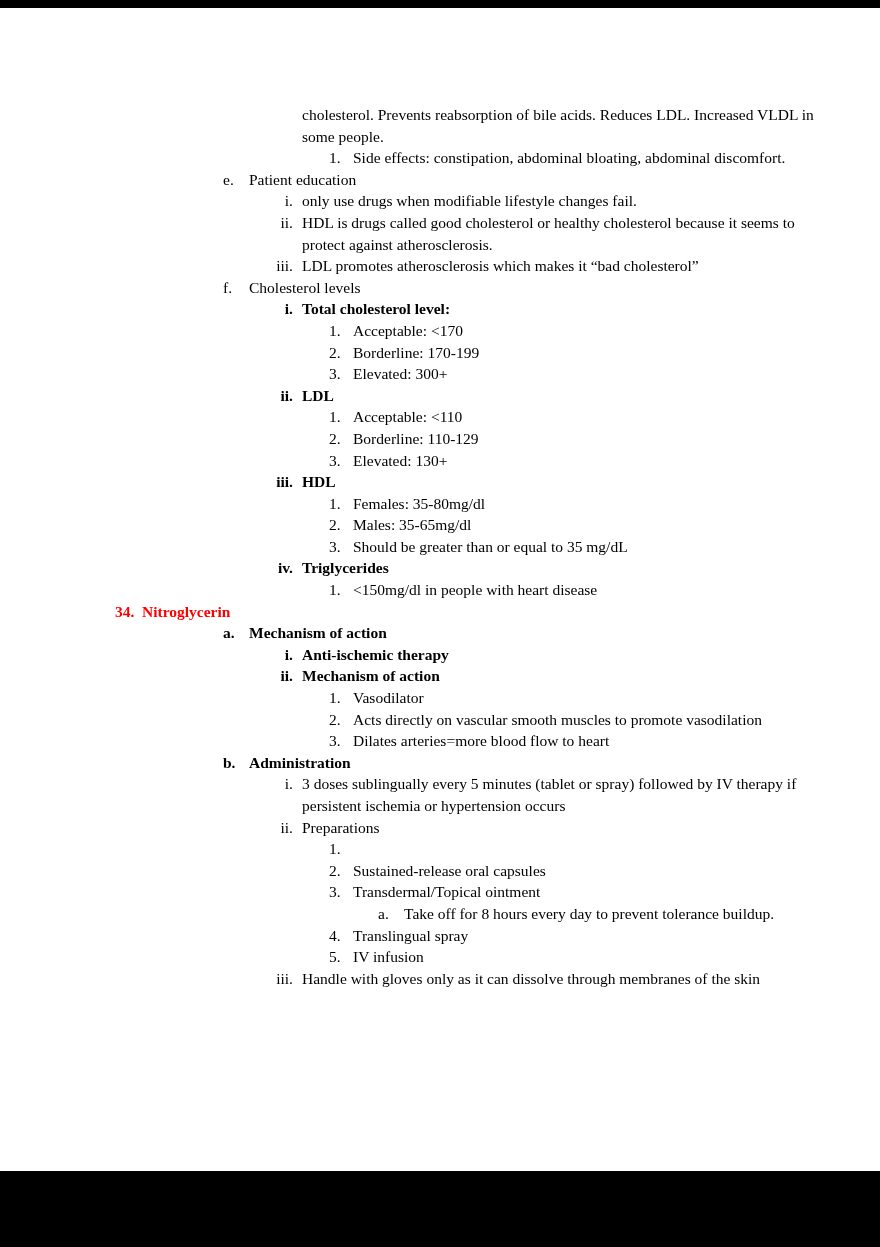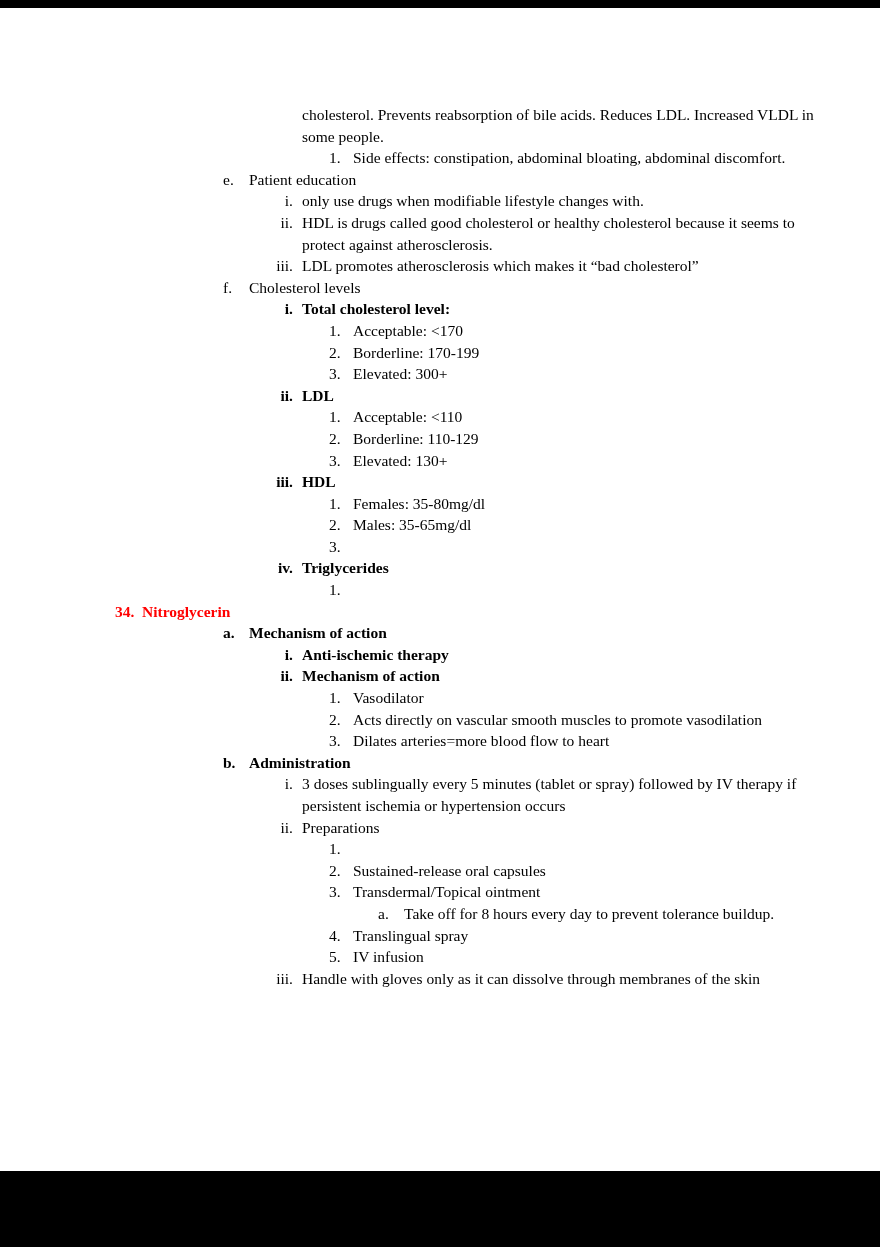--- a/index.html
+++ b/index.html
@@ -74,21 +74,21 @@
       <div class="line lvl-number">
         <span class="marker">1.</span>
         <span class="text">Side effects: constipation, abdominal bloating, abdominal discomfort.</span>
       </div>
       <div class="line lvl-letter">
         <span class="marker">e.</span>
         <span class="text">Patient education</span>
       </div>
       <div class="line lvl-roman">
         <span class="marker">i.</span>
-        <span class="text">only use drugs when modifiable lifestyle changes with.</span>
+        <span class="text">only use drugs when modifiable lifestyle changes fail.</span>
       </div>
       <div class="line lvl-roman">
         <span class="marker">ii.</span>
         <span class="text">HDL is drugs called good cholesterol or healthy cholesterol because it seems to protect against atherosclerosis.</span>
       </div>
       <div class="line lvl-roman">
         <span class="marker">iii.</span>
         <span class="text">LDL promotes atherosclerosis which makes it “bad cholesterol”</span>
       </div>
       <div class="line lvl-letter">
@@ -134,27 +134,29 @@
       <div class="line lvl-number">
         <span class="marker">1.</span>
         <span class="text">Females: 35-80mg/dl</span>
       </div>
       <div class="line lvl-number">
         <span class="marker">2.</span>
         <span class="text">Males: 35-65mg/dl</span>
       </div>
       <div class="line lvl-number">
         <span class="marker">3.</span>
+        <span class="text">Should be greater than or equal to 35 mg/dL</span>
       </div>
       <div class="line lvl-roman bold">
         <span class="marker">iv.</span>
         <span class="text">Triglycerides</span>
       </div>
       <div class="line lvl-number">
         <span class="marker">1.</span>
+        <span class="text">&lt;150mg/dl in people with heart disease</span>
       </div>
       <div class="line lvl-heading bold" style="color: rgb(255, 0, 0);">
         <span class="marker">34.</span>
         <span class="text">Nitroglycerin</span>
       </div>
       <div class="line lvl-letter bold">
         <span class="marker">a.</span>
         <span class="text">Mechanism of action</span>
       </div>
       <div class="line lvl-roman bold">

